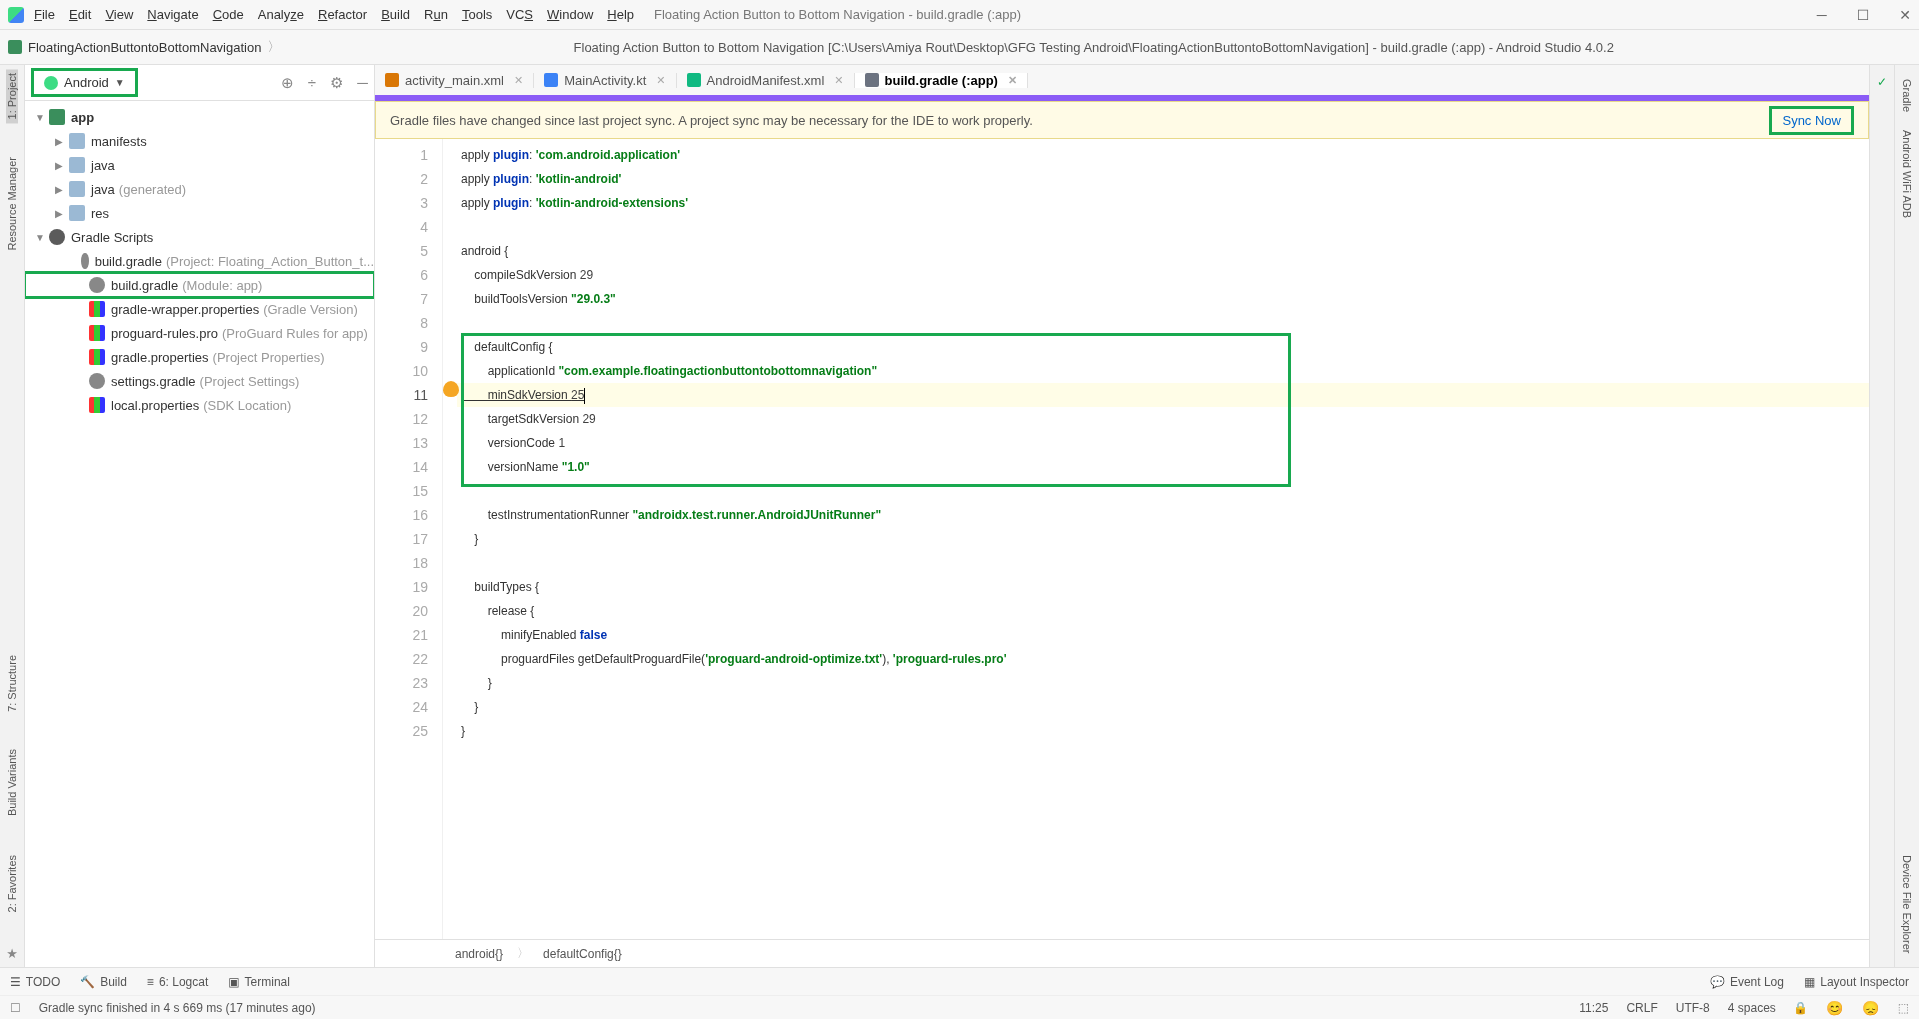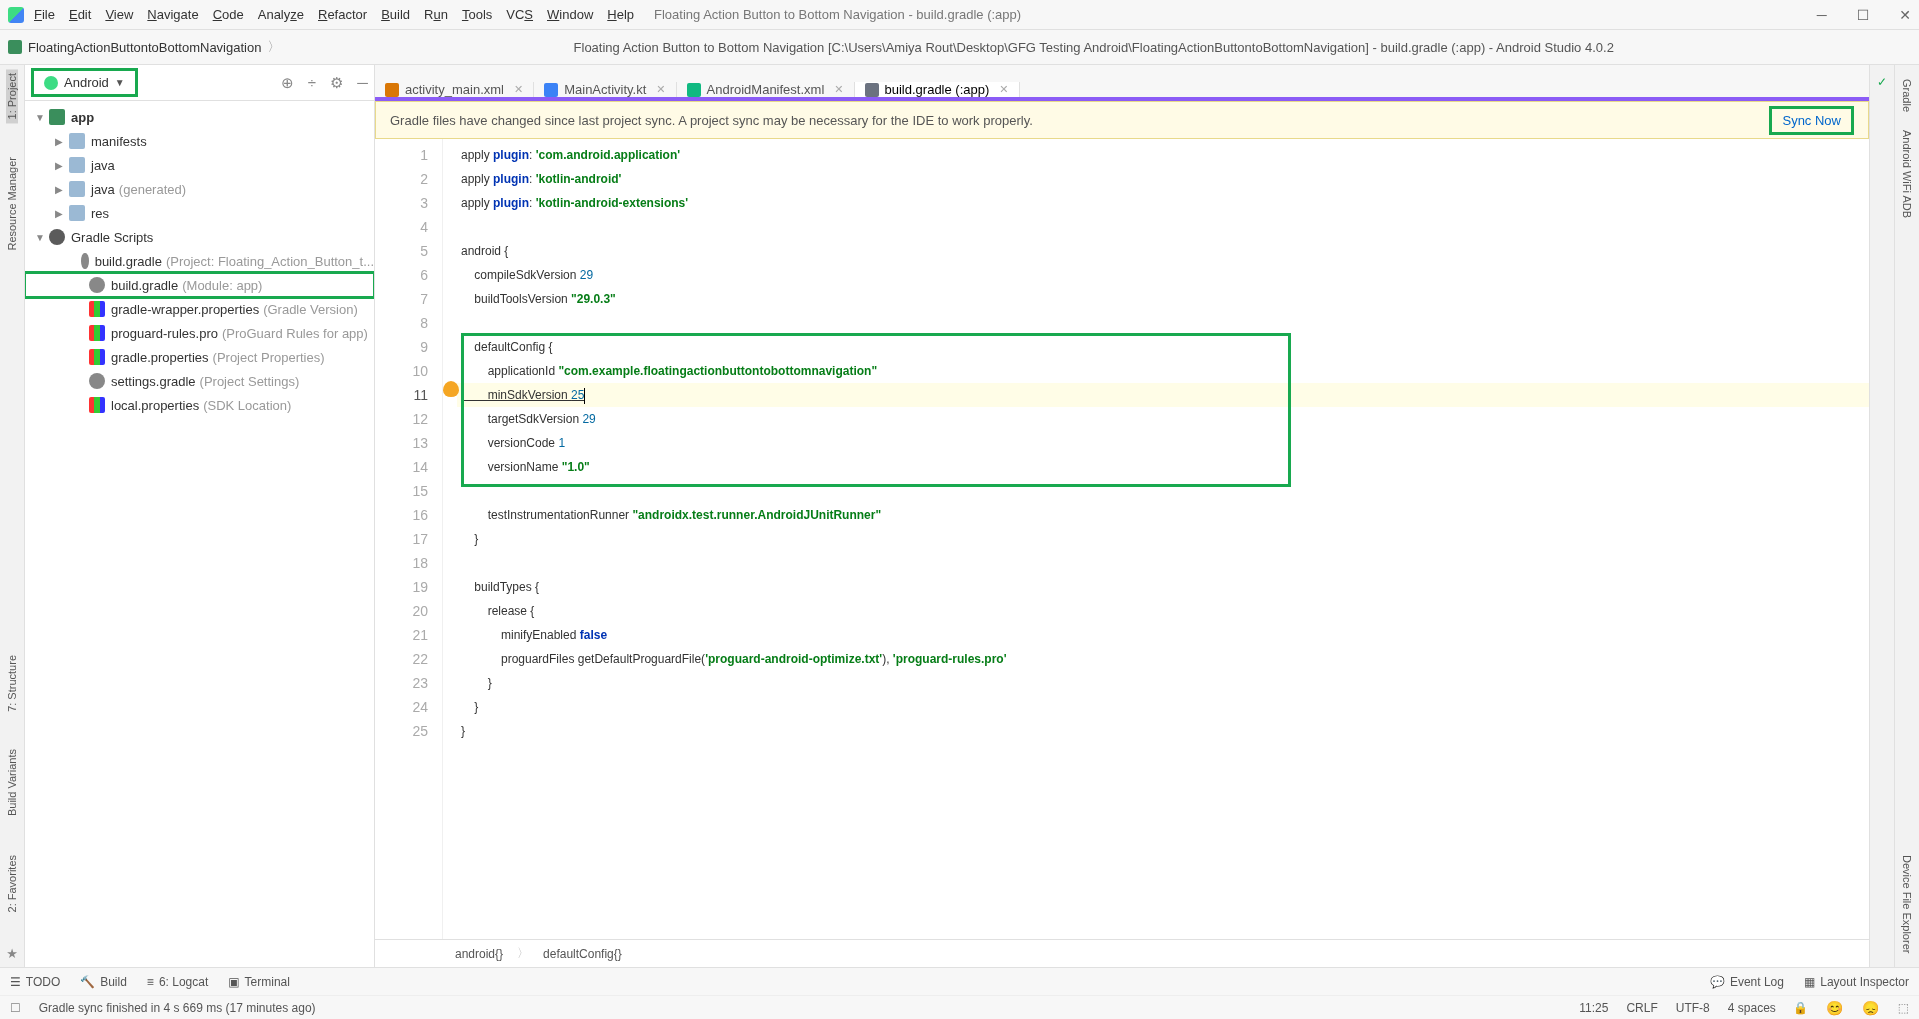--- a/index.html
+++ b/index.html
@@ -47,43 +47,43 @@
 .ticon.gradle { background: #888; border-radius: 50%; }
 .ticon.gradle-dark { background: #5b5b5b; border-radius: 50%; }
 .ticon.props { background: linear-gradient(90deg,#f33 33%,#3c3 33% 66%,#33f 66%); }
 .tree-row .dim { color: #999; margin-left: 4px; }
 .tree-row.highlighted { outline: 3px solid #18a94f; outline-offset: -1px; }
 .indent-1 { padding-left: 30px; }
 .indent-2 { padding-left: 50px; }
 
 
 .editor-area { flex: 1; display: flex; flex-direction: column; min-width: 0; }
-.tabs { height: 36px; display: flex; align-items: flex-end; border-bottom: 4px solid #8b5cf6; background: #f7f7f7; }
+.tabs { height: 36px; display: flex; align-items: center; border-bottom: 6px solid #8b5cf6; background: #f7f7f7; }
 .tab { display: flex; align-items: center; padding: 0 10px; gap: 6px; border-right: 1px solid #e0e0e0; cursor: pointer; font-size: 13px; color: #555; }
-.tab.active { background: #fff; color: #000; font-weight: 400; }
+.tab.active { background: #fff; color: #000; font-weight: 700; }
 .tab .close { color: #aaa; font-size: 11px; margin-left: 4px; }
 .tab .fi { width: 14px; height: 14px; border-radius: 2px; }
 .fi.xml { background: #d97706; }
 .fi.kt { background: #3b82f6; }
 .fi.mf { background: #10b981; }
 .fi.grd { background: #6b7280; }
 
 .sync-banner { height: 38px; background: #fffbe6; border: 1px solid #e8d98b; display: flex; align-items: center; padding: 0 14px; font-size: 13px; color: #555; }
 .sync-now { margin-left: auto; border: 3px solid #18a94f; color: #0066cc; padding: 4px 10px; cursor: pointer; }
 
 .code-wrap { flex: 1; display: flex; min-height: 0; position: relative; }
 .gutter { width: 68px; background: #fff; color: #aaa; font-family: "Consolas", monospace; font-size: 14px; text-align: right; padding: 4px 14px 0 0; border-right: 1px solid #f0f0f0; }
 .gutter div { height: 24px; line-height: 24px; }
 .fold { width: 14px; position: relative; }
 .code { flex: 1; padding: 4px 0 0 0; font-family: "Consolas", monospace; font-size: 12px; position: relative; }
 .line { height: 24px; line-height: 24px; white-space: pre; padding-left: 4px; }
 .line.hl { background: #fffde7; text-decoration: underline; }
 .kw { color: #0033b3; font-weight: bold; }
 .str { color: #067d17; font-weight: bold; }
-.num { color: #0369a1; }
+.num { color: #404040; }
 .bv { color: #0033b3; font-weight: bold; }
 .green-box { position: absolute; border: 3px solid #18a94f; left: 86px; top: 194px; width: 830px; height: 154px; pointer-events: none; }
 .bulb { position: absolute; left: 68px; top: 242px; width: 16px; height: 16px; background: #f5a623; border-radius: 50% 50% 50% 50% / 60% 60% 40% 40%; }
 .caret { display: inline-block; border-right: 1px solid #000; height: 16px; vertical-align: middle; }
 
 .crumbs { height: 28px; border-top: 1px solid #e0e0e0; display: flex; align-items: center; padding-left: 80px; gap: 14px; font-size: 12px; color: #555; }
 .crumbs .sep2 { color: #bbb; }
 
 
 .right-rail { width: 25px; background: #f2f2f2; border-left: 1px solid #e0e0e0; display: flex; flex-direction: column; align-items: center; padding-top: 10px; gap: 10px; }

